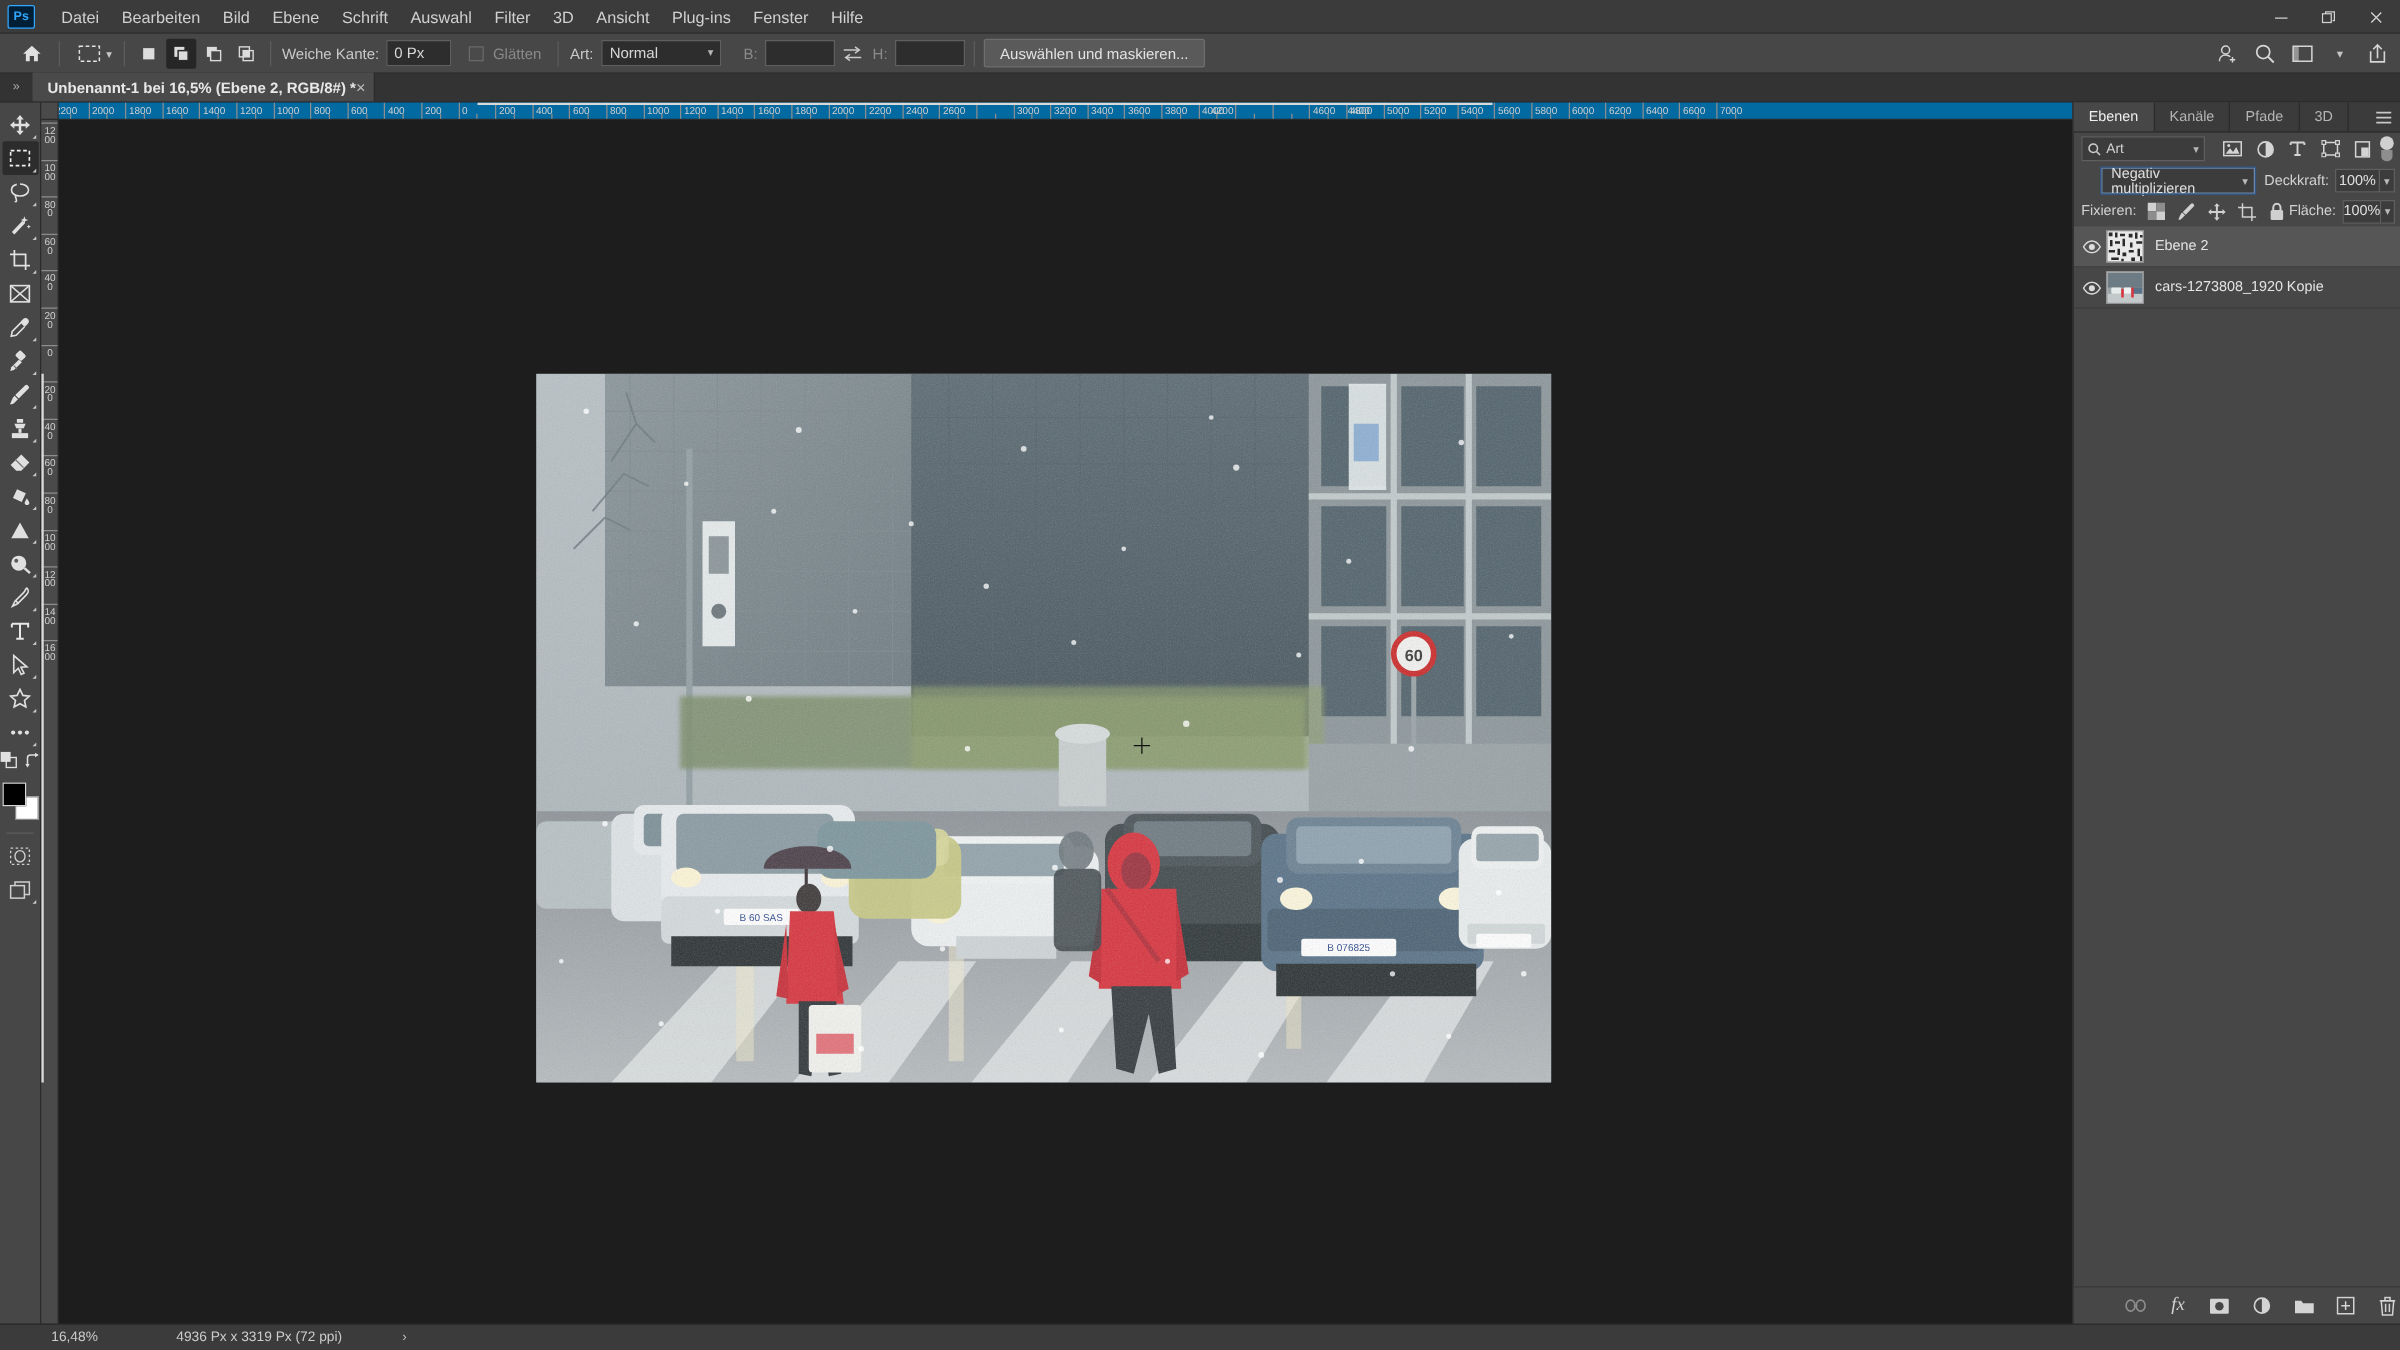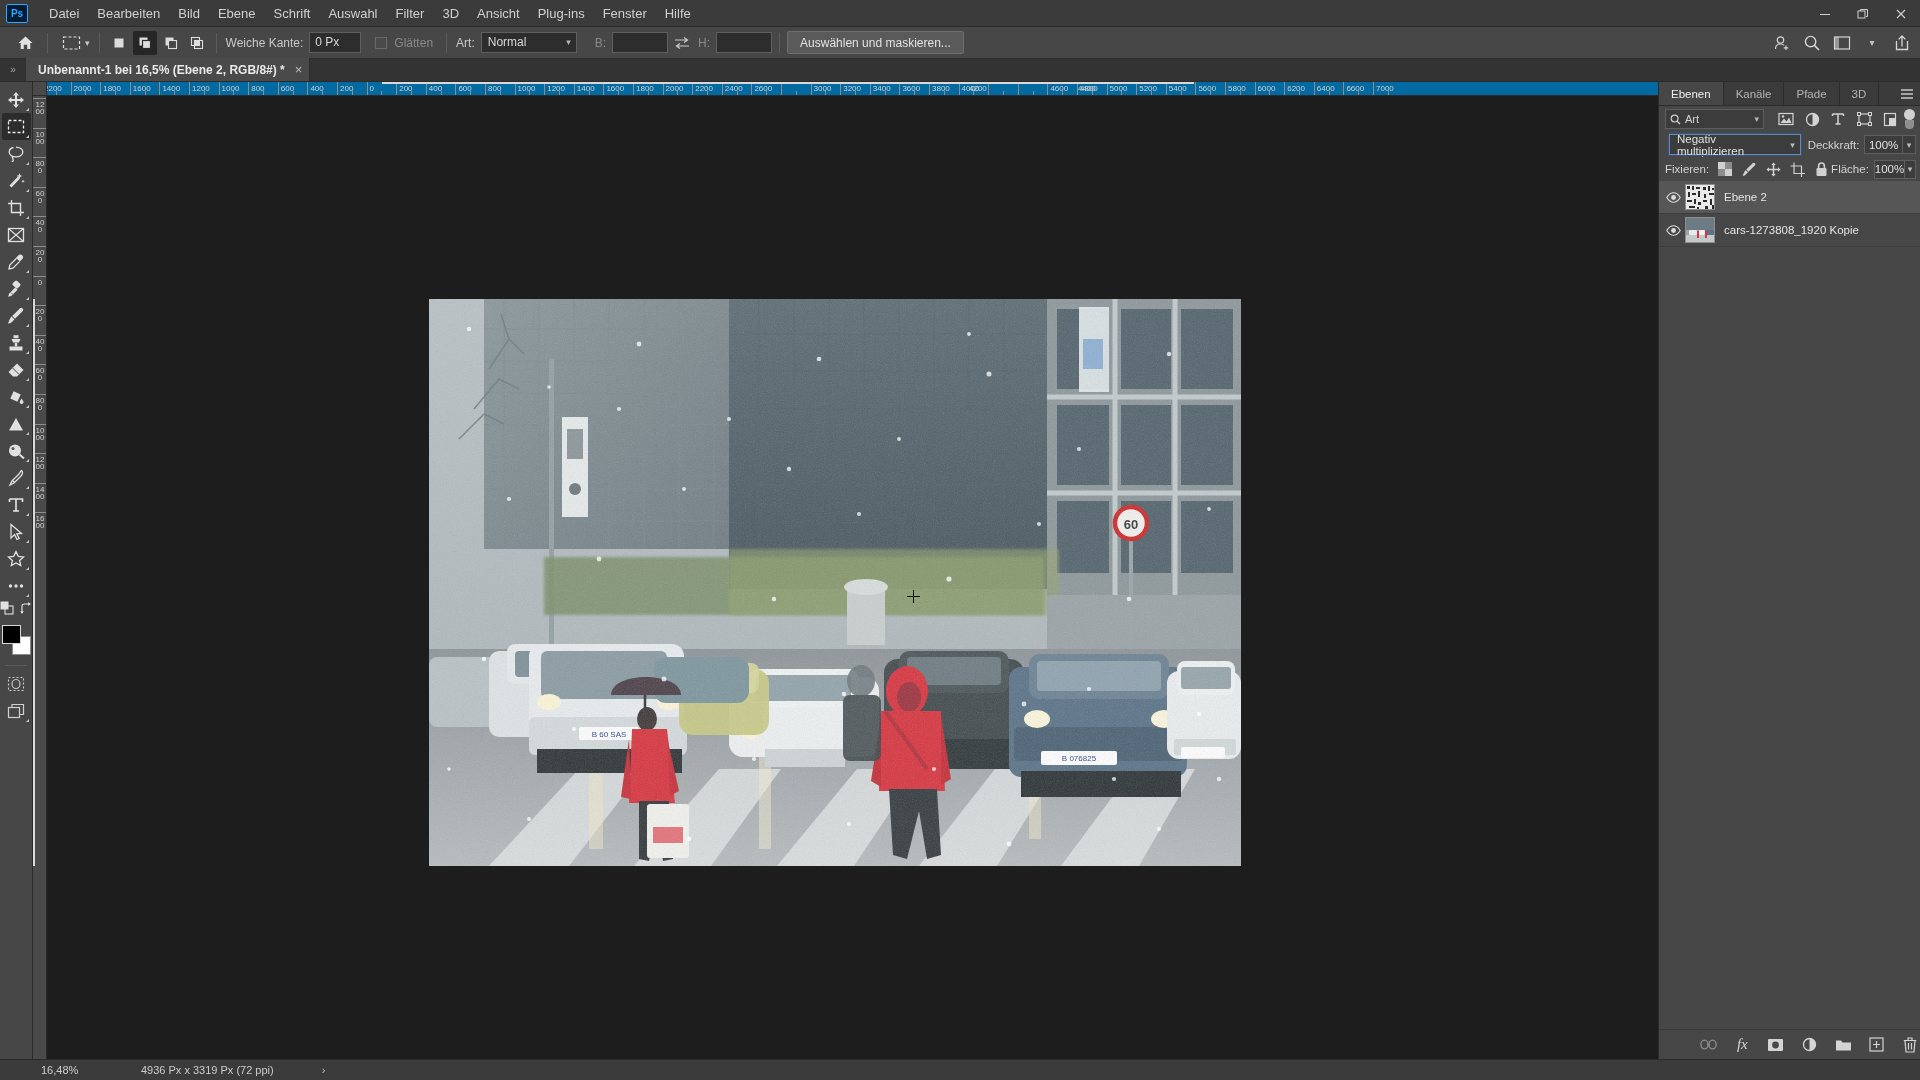--- a/index.html
+++ b/index.html
@@ -85,21 +85,21 @@
     background:#333333; display:flex; align-items:flex-end;
     border-bottom:1px solid #2b2b2b;
   }
   .collapse-arrows {
     width:26px; height:23px; color:#a8a8a8; font-size:10px;
     display:flex; align-items:center; justify-content:center;
   }
   .doctab {
     height:23px; background:#4a4a4a; display:flex; align-items:center;
     padding:0 7px 0 12px; font-size:12px; color:#e8e8e8; font-weight:bold;
-    border-right:1px solid #2b2b2b; gap:10px;
+    border-right:1px solid #2b2b2b; 
   }
   .doctab .x { font-size:13px; color:#bdbdbd; font-weight:normal; }
 
   
   .toolbar {
     position:absolute; top:82px; left:0; width:33px; bottom:21px;
     background:#474747; border-right:1px solid #2b2b2b;
     display:flex; flex-direction:column; align-items:center; padding-top:4px;
   }
   .tool {
@@ -195,21 +195,21 @@
   .lp-search .sc { position:absolute; right:4px; font-size:9px; color:#b5b5b5;}
   .lp-filters { display:flex; align-items:center; gap:2px; margin-left:10px; }
   .lp-filt { width:24px; height:22px; display:flex; align-items:center; justify-content:center;}
   .lp-toggle {
     margin-left:auto; width:14px; height:24px; display:flex; flex-direction:column;
     align-items:center; justify-content:center;
   }
   .lp-toggle .knob { width:11px; height:11px; border-radius:50%; background:#d0d0d0;}
   .lp-toggle .stem { width:9px; height:9px; background:#8e8e8e; border-radius:0 0 4px 4px;}
 
-  .lp-row2 { height:25px; display:flex; align-items:center; padding:0 4px 0 10px; }
+  .lp-row2 { height:25px; display:flex; align-items:center; padding:0 4px 0 22px; }
   .blend-select {
     width:148px; height:21px; background:#3c3c3c; border:1px solid #6a86ad;
     outline:1px solid #32557f;
     color:#e0e0e0; font-size:11.5px; display:flex; align-items:center;
     padding:0 16px 0 7px; position:relative;
   }
   .blend-select .sc { position:absolute; right:5px; font-size:9px; color:#bbb; }
   .lp-lbl { font-size:11.5px; color:#d2d2d2; margin-left:7px; }
   .lp-val {
     width:44px; height:19px; background:#3c3c3c; border:1px solid #5f5f5f;

